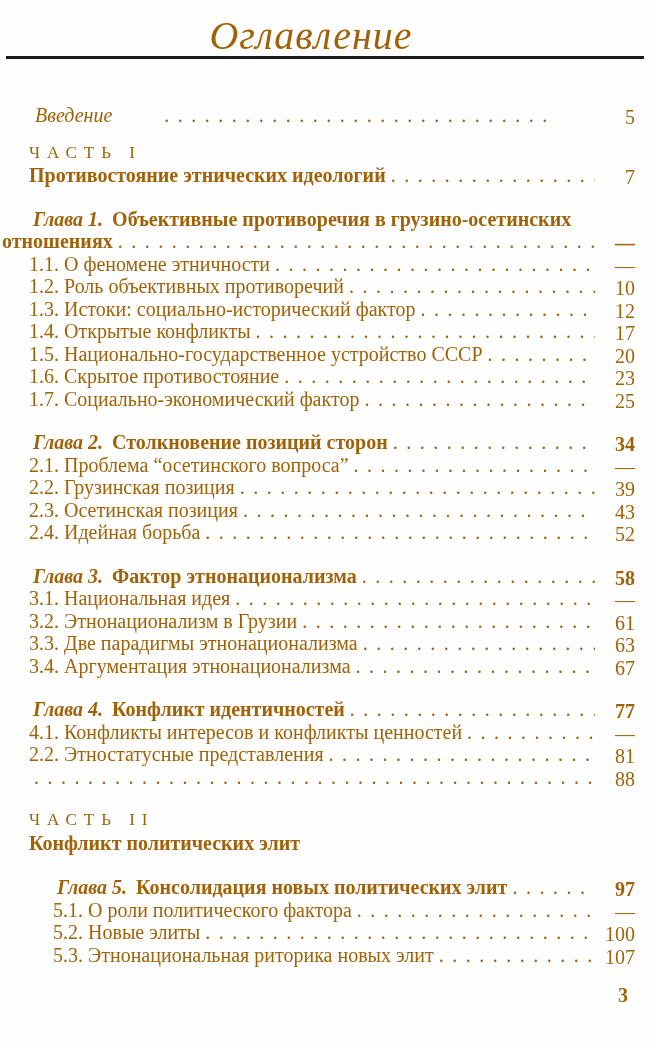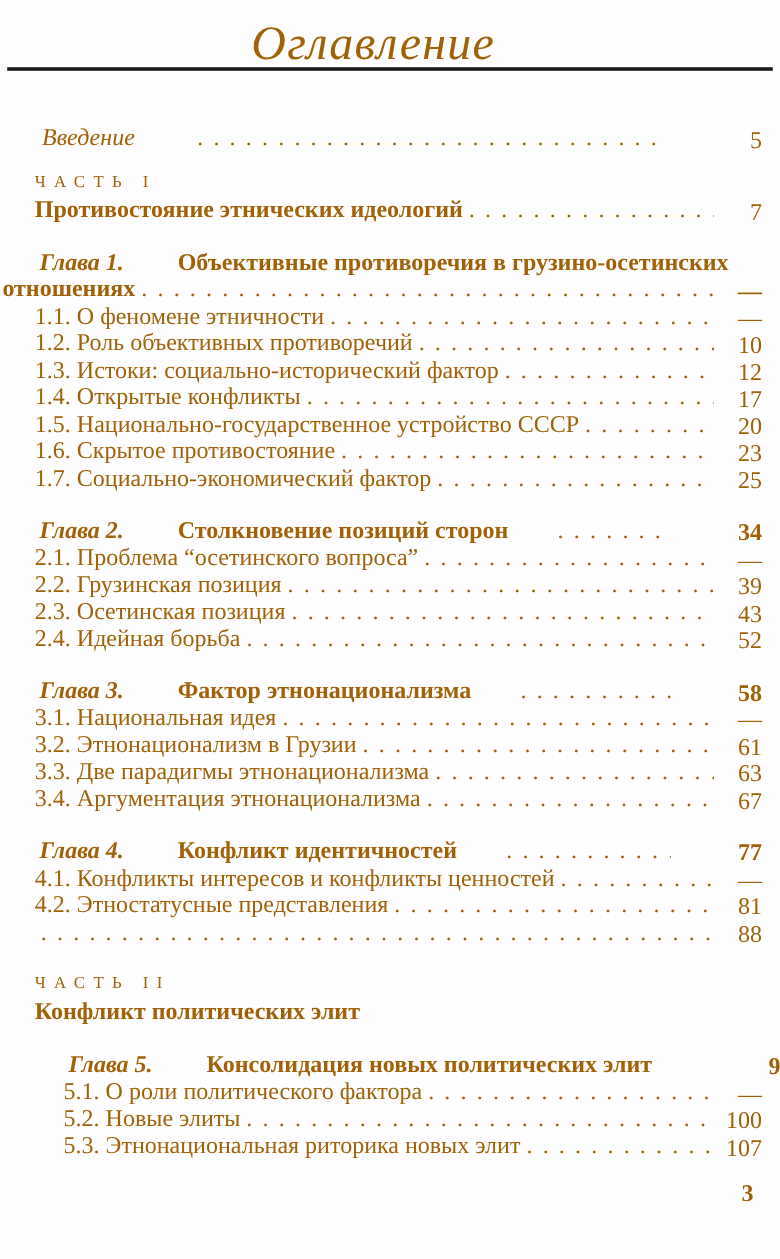--- a/index.html
+++ b/index.html
@@ -59,29 +59,29 @@
     text-align: right;
     position: relative;
     top: 2px;
   }
   .intro-row { margin-top: 45px; padding-left: 6px; gap: 47px; }
   .intro-row .lbl { font-style: italic; }
 
   .part { margin-top: 15px; }
   .part-kicker {
     letter-spacing: 7px;
-    font-size: 14px;
+    font-size: 17px;
     line-height: 22.5px;
   }
   .part-title { font-weight: bold; }
   .part2 { margin-top: 21px; }
 
   .chapter { margin-top: 21px; }
   .chapter5 { margin-top: 22px; margin-left: 24px; }
-  .chap-head { padding-left: 4px; font-weight: bold; gap: 36px; }
+  .chap-head { padding-left: 4px; font-weight: bold; }
   .chap-label { font-style: italic; margin-right: 9px; }
   .carry {
     margin-left: -27px;
     font-weight: bold;
     align-items: center;
   }
   .folio {
     position: absolute;
     top: 984px;
     right: 22px;
@@ -225,21 +225,21 @@
         <span class="chap-title">Конфликт идентичностей</span>
         <span class="leader"></span>
         <span class="pg">77</span>
       </div>
       <div class="row">
         <span class="lbl">4.1. Конфликты интересов и конфликты ценностей</span>
         <span class="leader"></span>
         <span class="pg">—</span>
       </div>
       <div class="row">
-        <span class="lbl">4.2. Этностатусные представления</span>
+        <span class="lbl">2.2. Этностатусные представления</span>
         <span class="leader"></span>
         <span class="pg">81</span>
       </div>
       <div class="row">
         <span class="leader"></span>
         <span class="pg">88</span>
       </div>
     </div>
 
     <div class="part part2">

